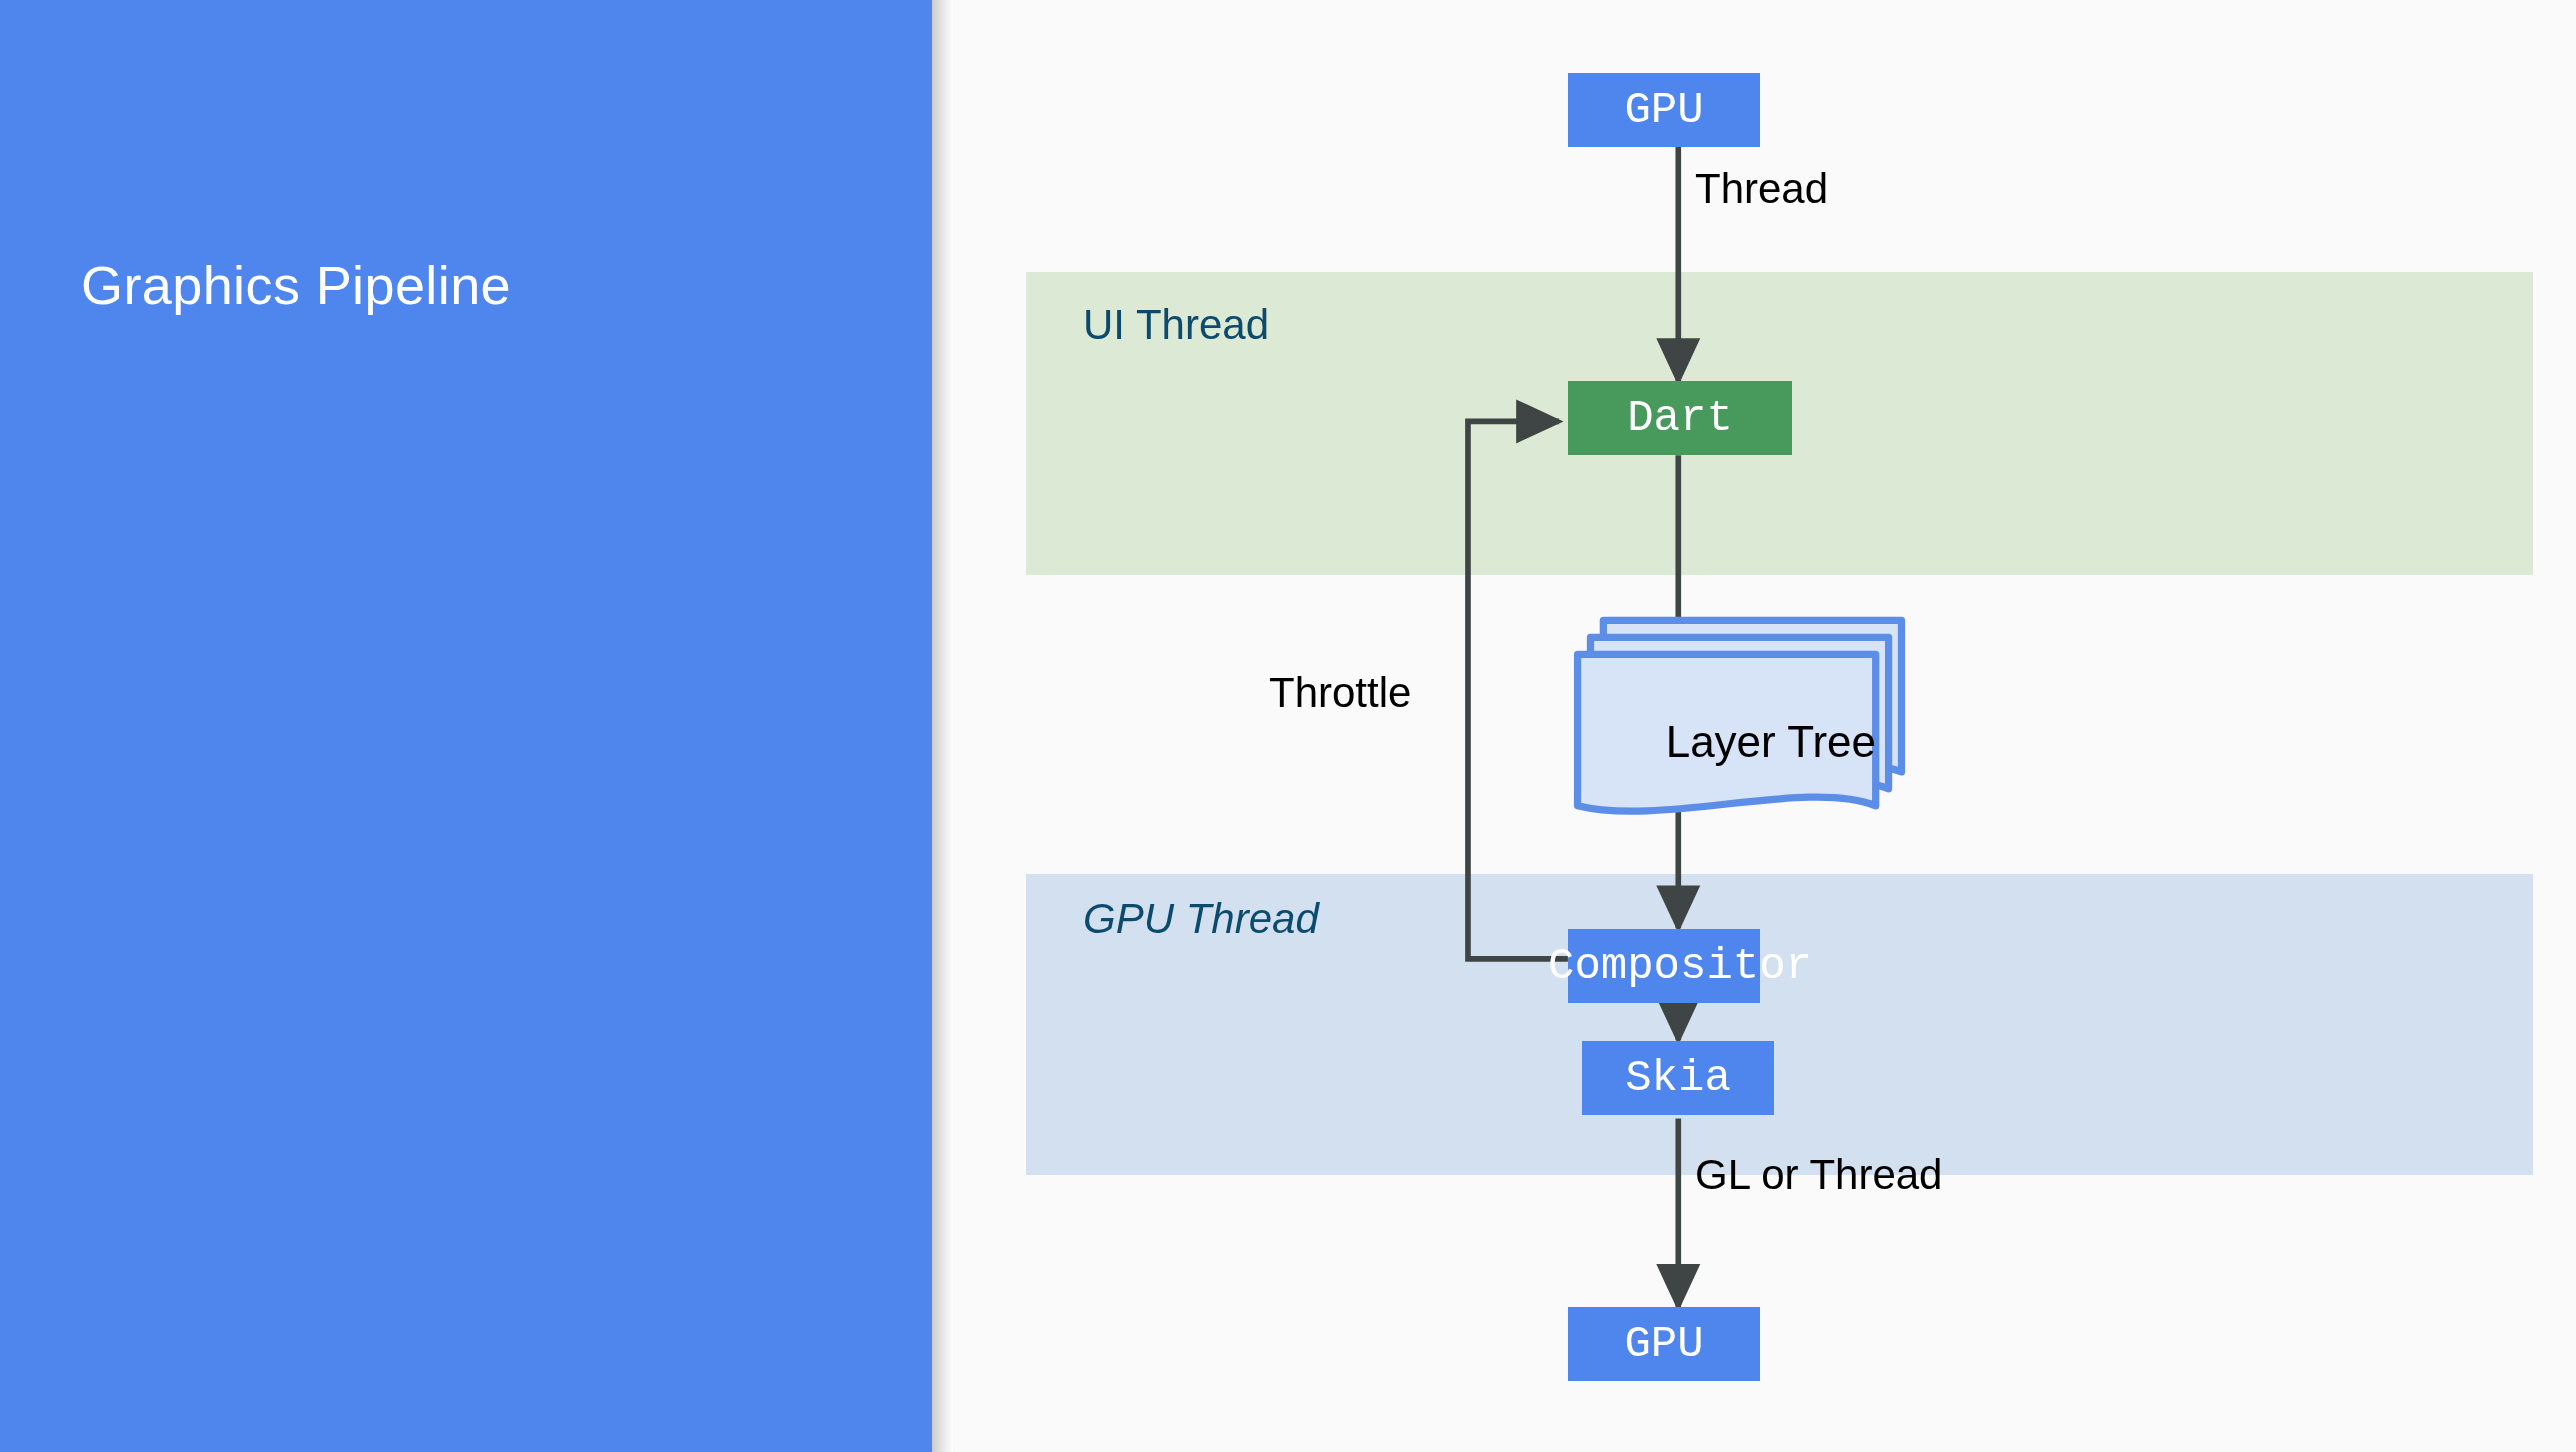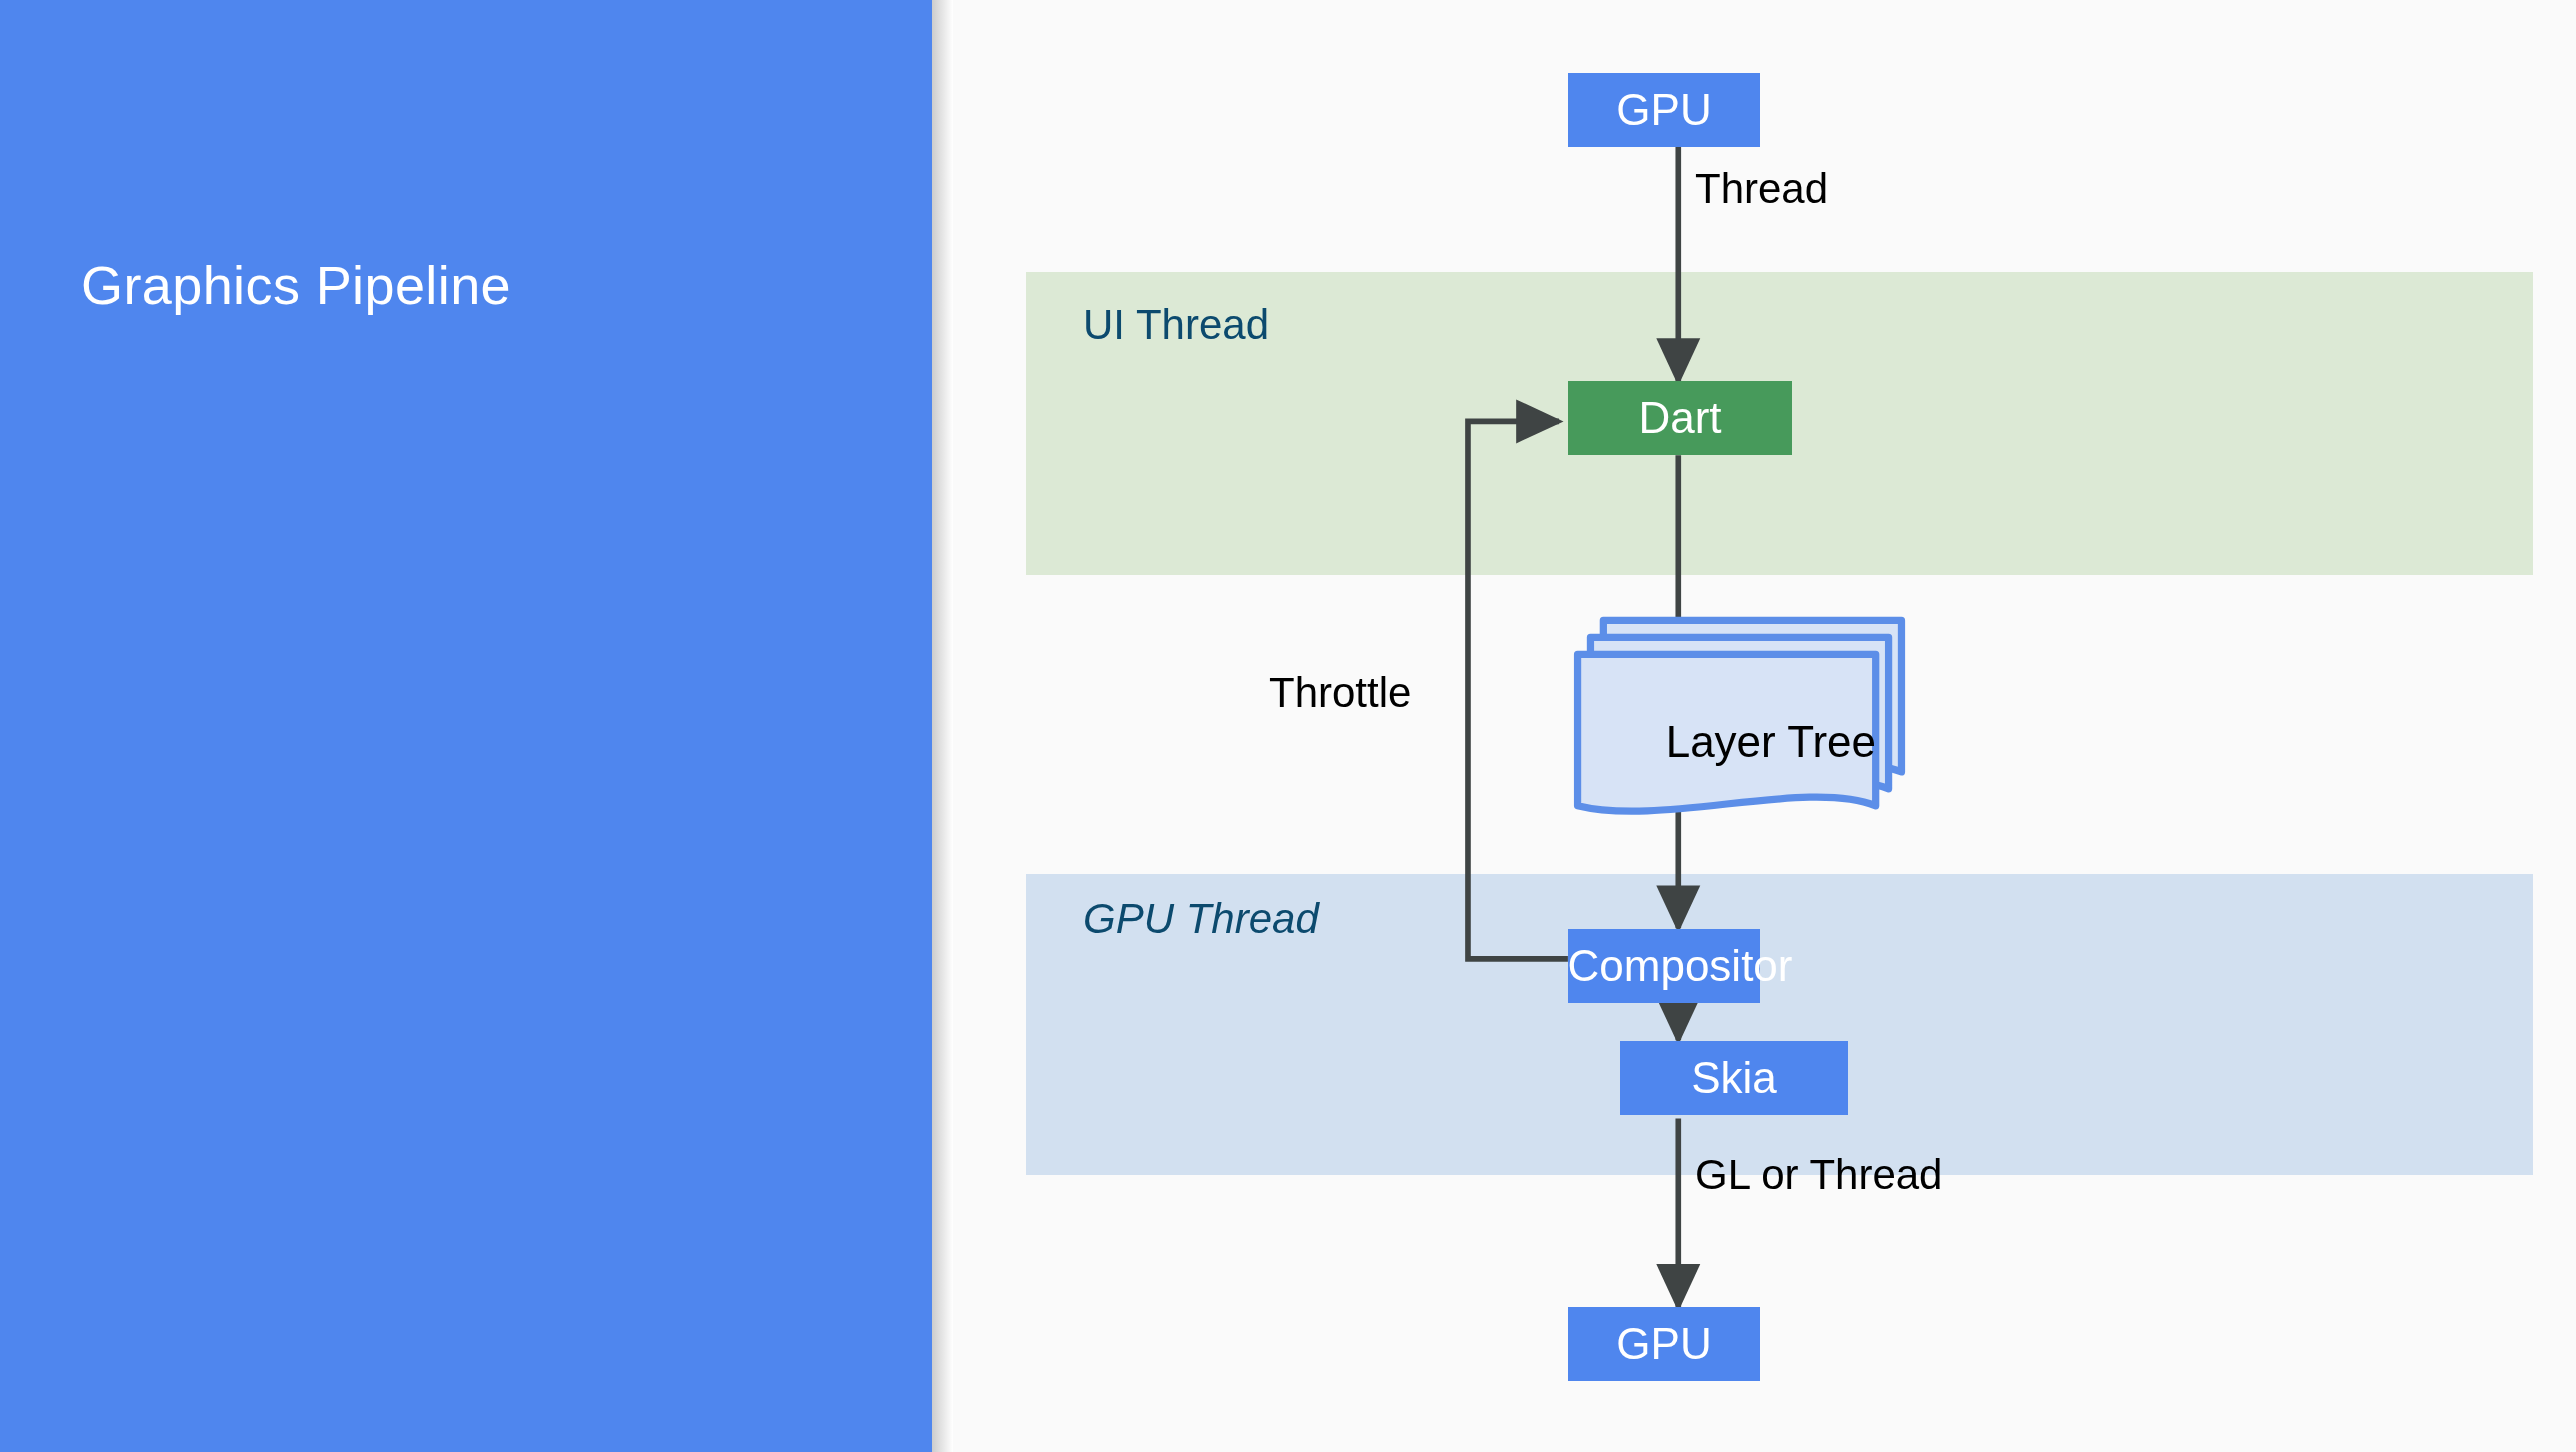--- a/index.html
+++ b/index.html
@@ -69,20 +69,21 @@
 
   .node {
     position: absolute;
     display: flex;
     align-items: center;
     justify-content: center;
     color: #ffffff;
     font-size: 44px;
     white-space: nowrap;
     box-sizing: border-box;
+    font-family: Liberation Mono, monospace;
   }
 
   .edge-label {
     position: absolute;
     color: #000000;
     font-size: 42px;
     white-space: nowrap;
   }
 
   #layer-tree-label {
@@ -163,21 +164,21 @@
     <div class="node" style="left:615px; top:381px; width:224px; height:74px; background:#479a5b;">
       <span>Dart</span>
     </div>
 
     <div id="layer-tree-label" style="left:625px; top:717px; width:298px;">Layer Tree</div>
 
     <div class="node" style="left:615px; top:929px; width:192px; height:74px; background:#4f86ee;padding-left:32px;">
       <span>Compositor</span>
     </div>
 
-    <div class="node" style="left:667px; top:1041px; width:228px; height:74px; background:#4f86ee;">
+    <div class="node" style="left:629px; top:1041px; width:192px; height:74px; background:#4f86ee;">
       <span>Skia</span>
     </div>
 
     <div class="node" style="left:615px; top:1307px; width:192px; height:74px; background:#4f86ee;">
       <span>GPU</span>
     </div>
 
     <div class="edge-label" style="left:742px; top:165px;">Thread</div>
 
     <div class="edge-label" style="left:316px; top:669px;">Throttle</div>

